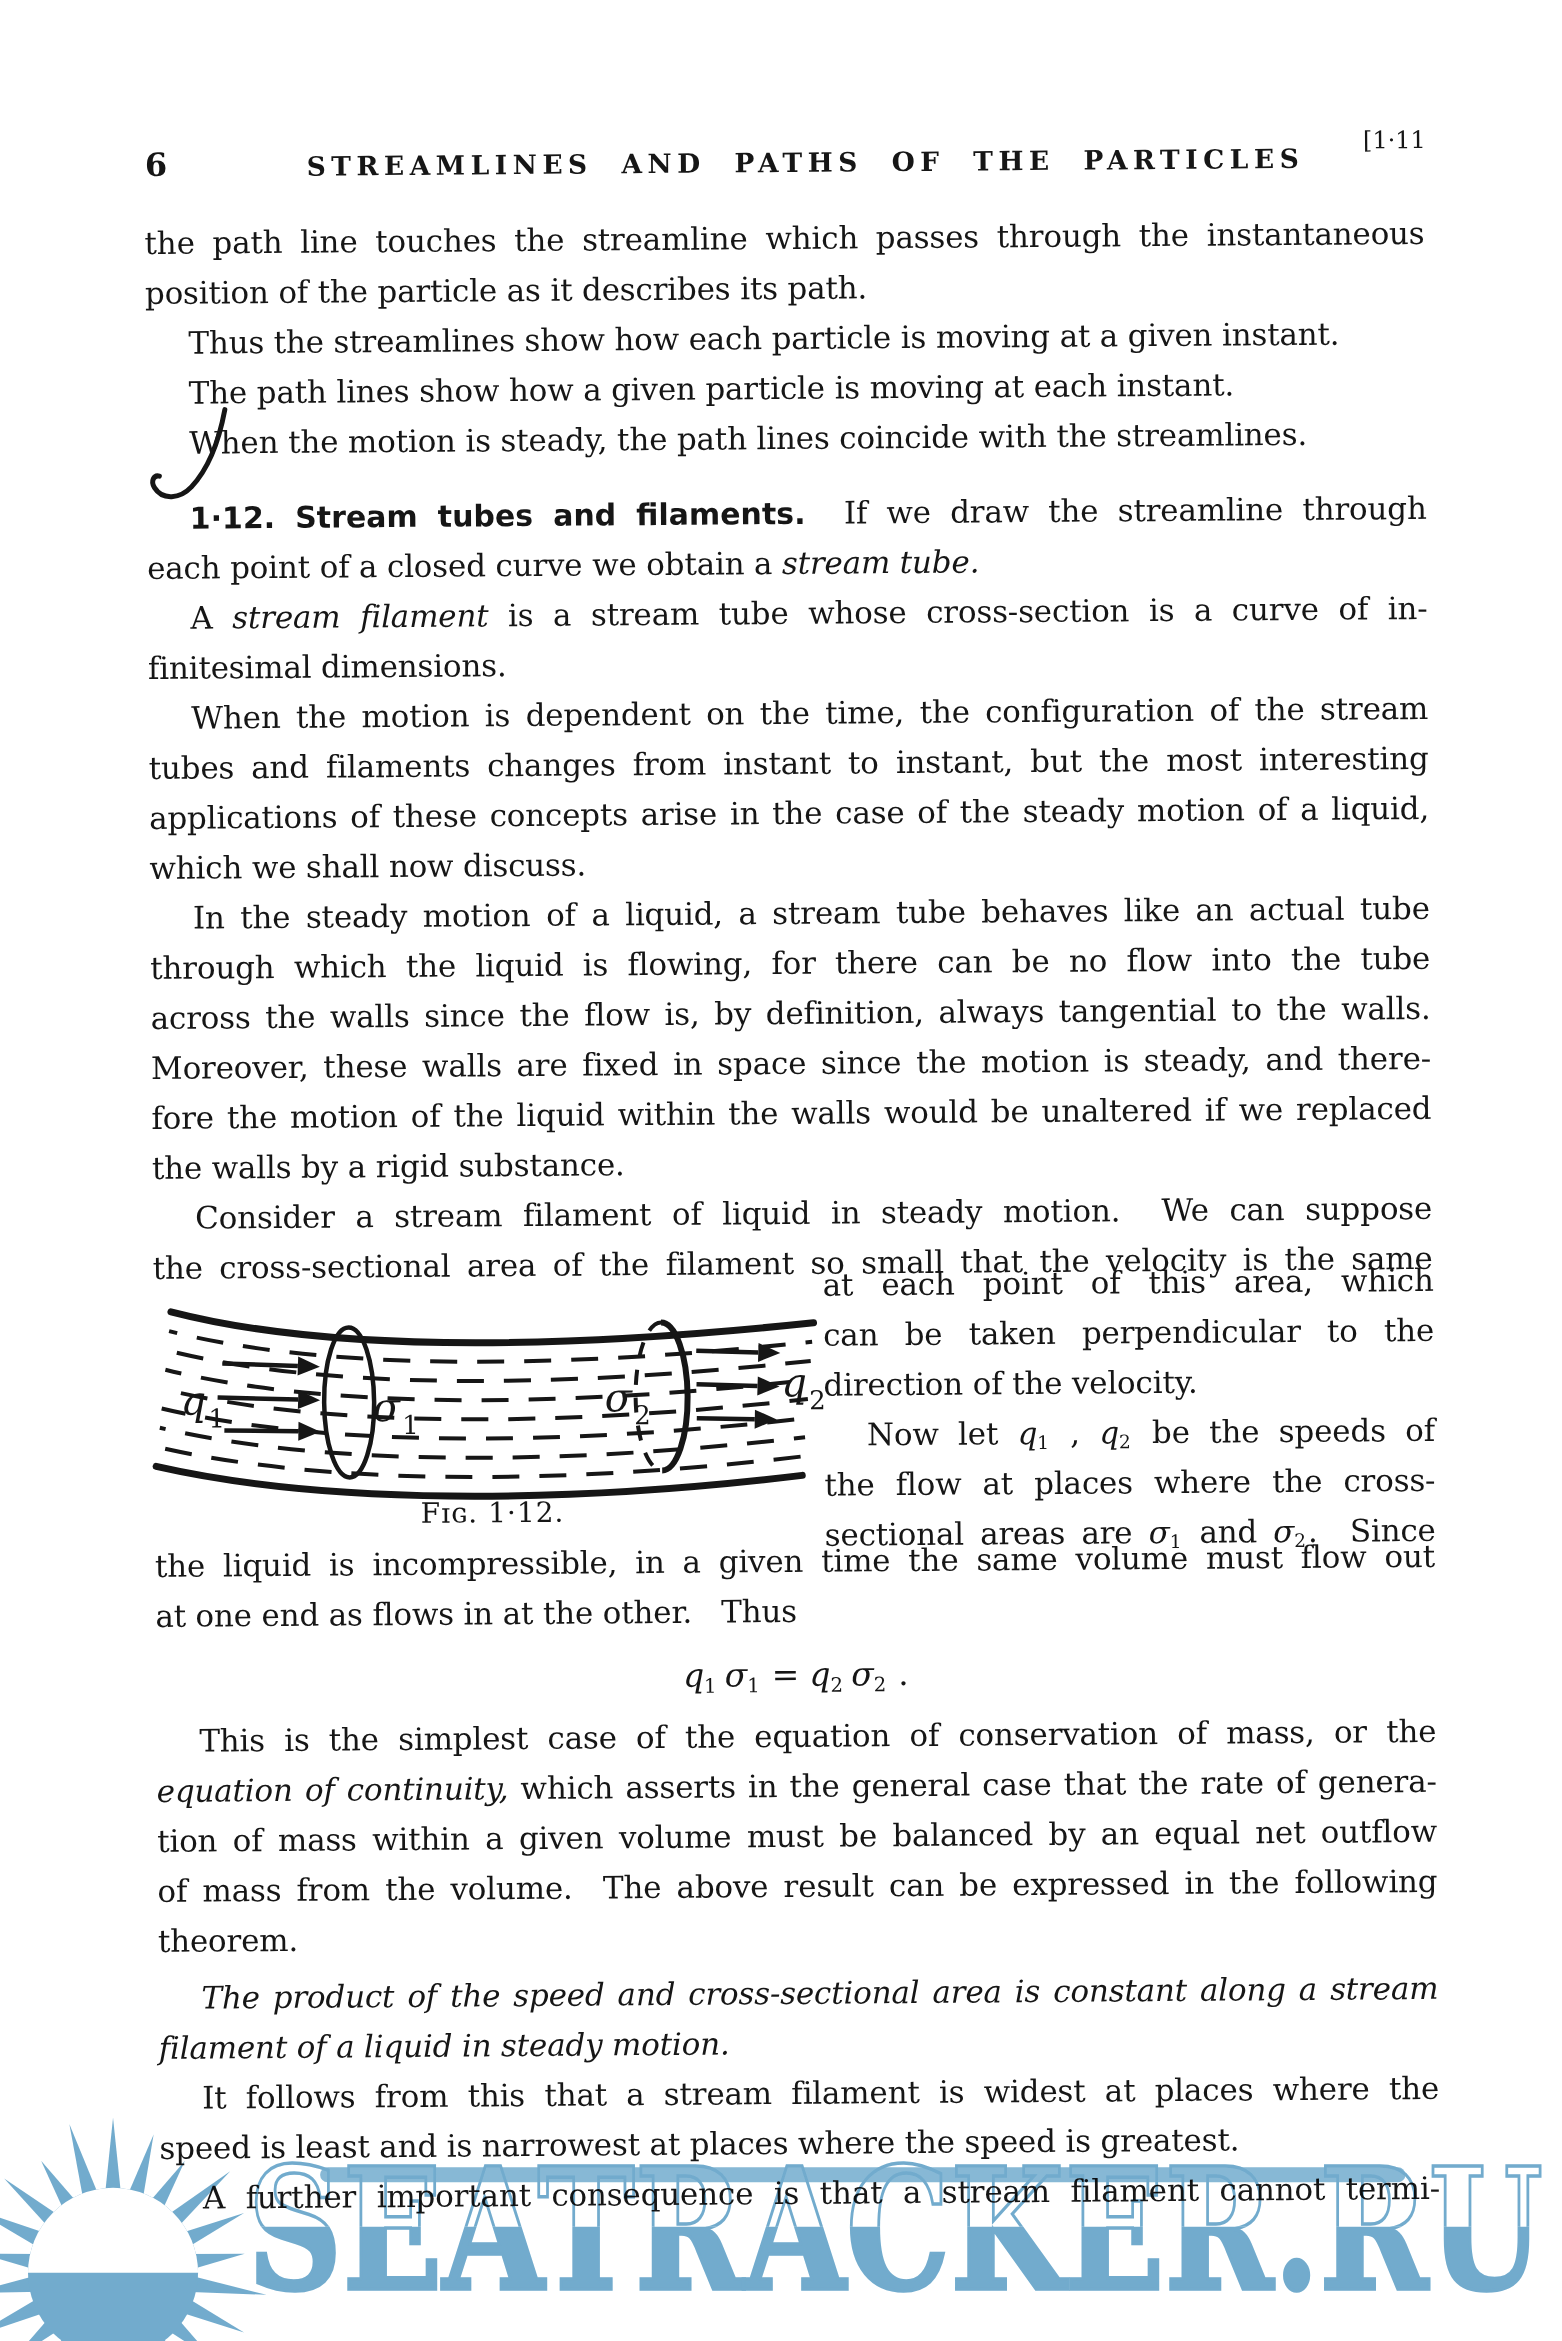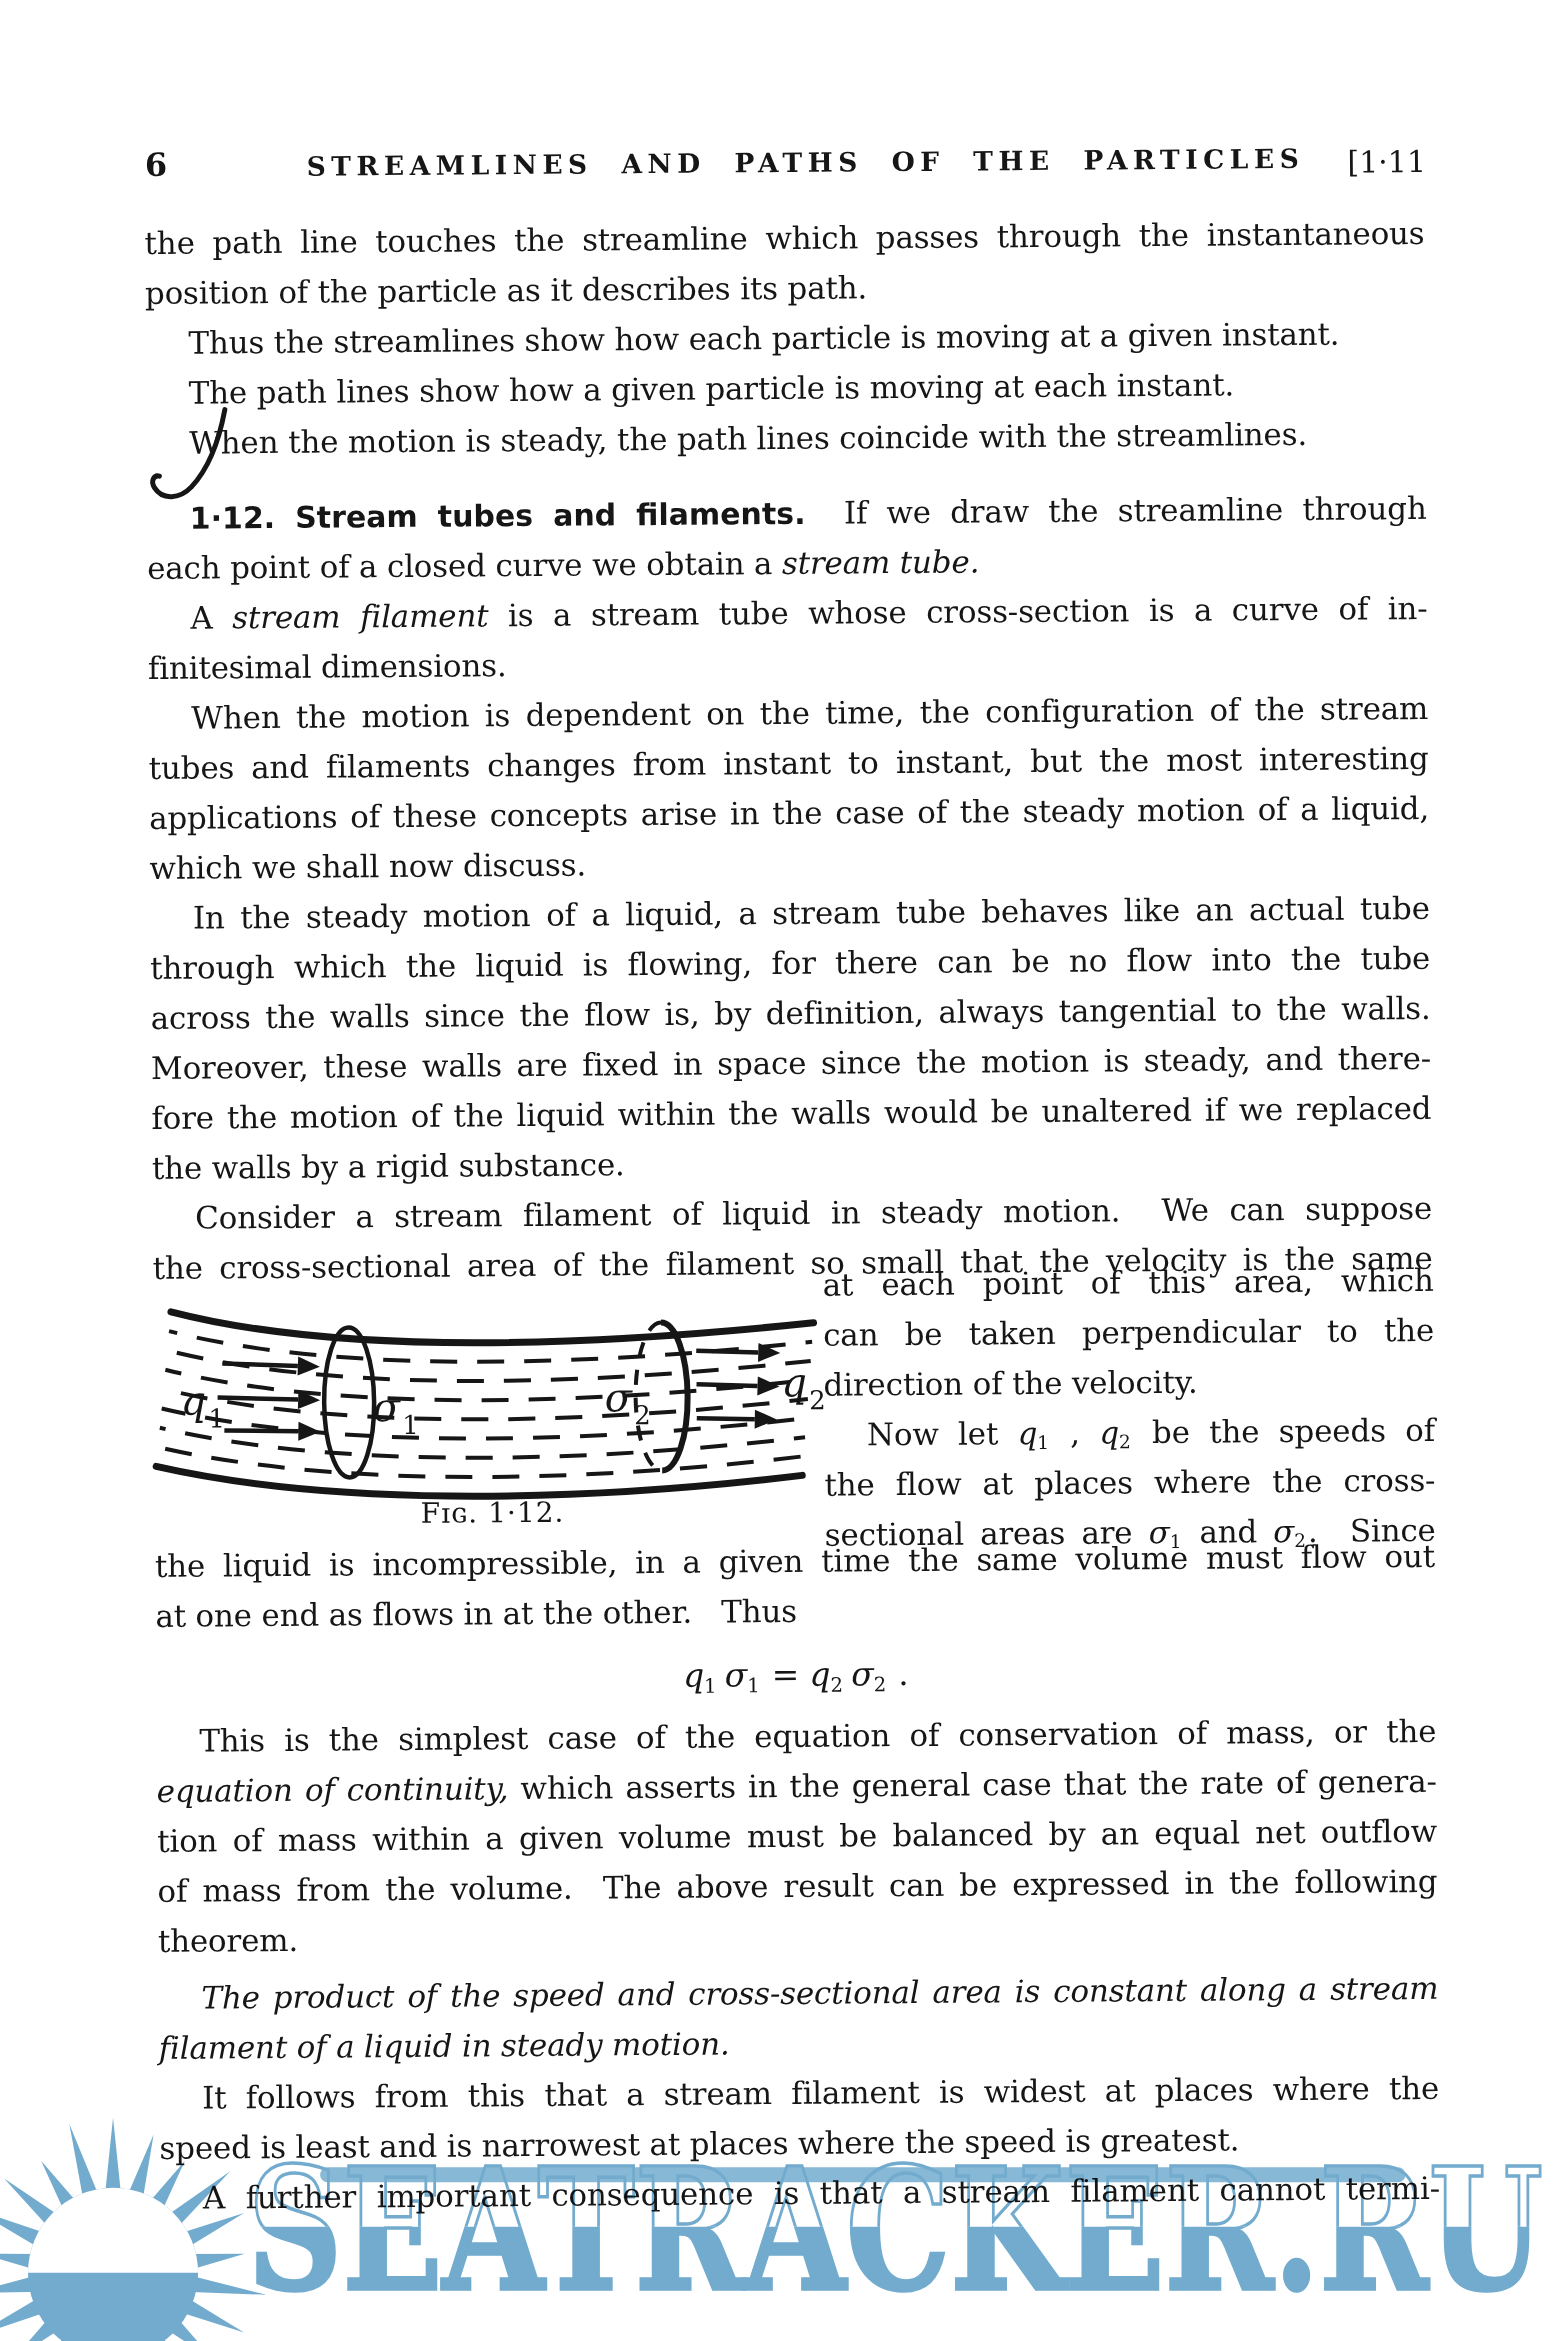--- a/index.html
+++ b/index.html
@@ -5,21 +5,21 @@
   html,body{margin:0;padding:0;}
   body{width:1563px;height:2342px;background:#ffffff;position:relative;overflow:hidden;
        font-family:"DejaVu Serif", serif;color:#161616;}
   .page{position:absolute;inset:0;background:#ffffff;}
   .content{position:absolute;inset:0;transform:rotate(-0.45deg);transform-origin:50% 40%;}
 
   
   .hdr-num{position:absolute;left:151px;top:141px;font-size:32px;font-weight:bold;}
   .hdr-title{position:absolute;left:310px;right:250px;top:147px;text-align:center;
              font-size:26.5px;font-weight:bold;letter-spacing:5.5px;word-spacing:14px;white-space:nowrap;}
-  .hdr-ref{position:absolute;right:131px;top:149px;font-size:30px;}
+  .hdr-ref{position:absolute;right:131px;top:131px;font-size:24px;}
 
   
   .col-full{position:absolute;left:150px;top:213px;width:1280px;}
   .col-right{position:absolute;left:820px;top:1260px;width:611px;}
   .col-full2{position:absolute;left:150px;top:1536px;width:1280px;}
 
   .line{font-size:31px;line-height:50px;height:50px;letter-spacing:-0.2px;
         text-align:left;white-space:normal;}
   .line.jst{text-align:justify;text-align-last:justify;}
   .line.ind{text-indent:43px;}

